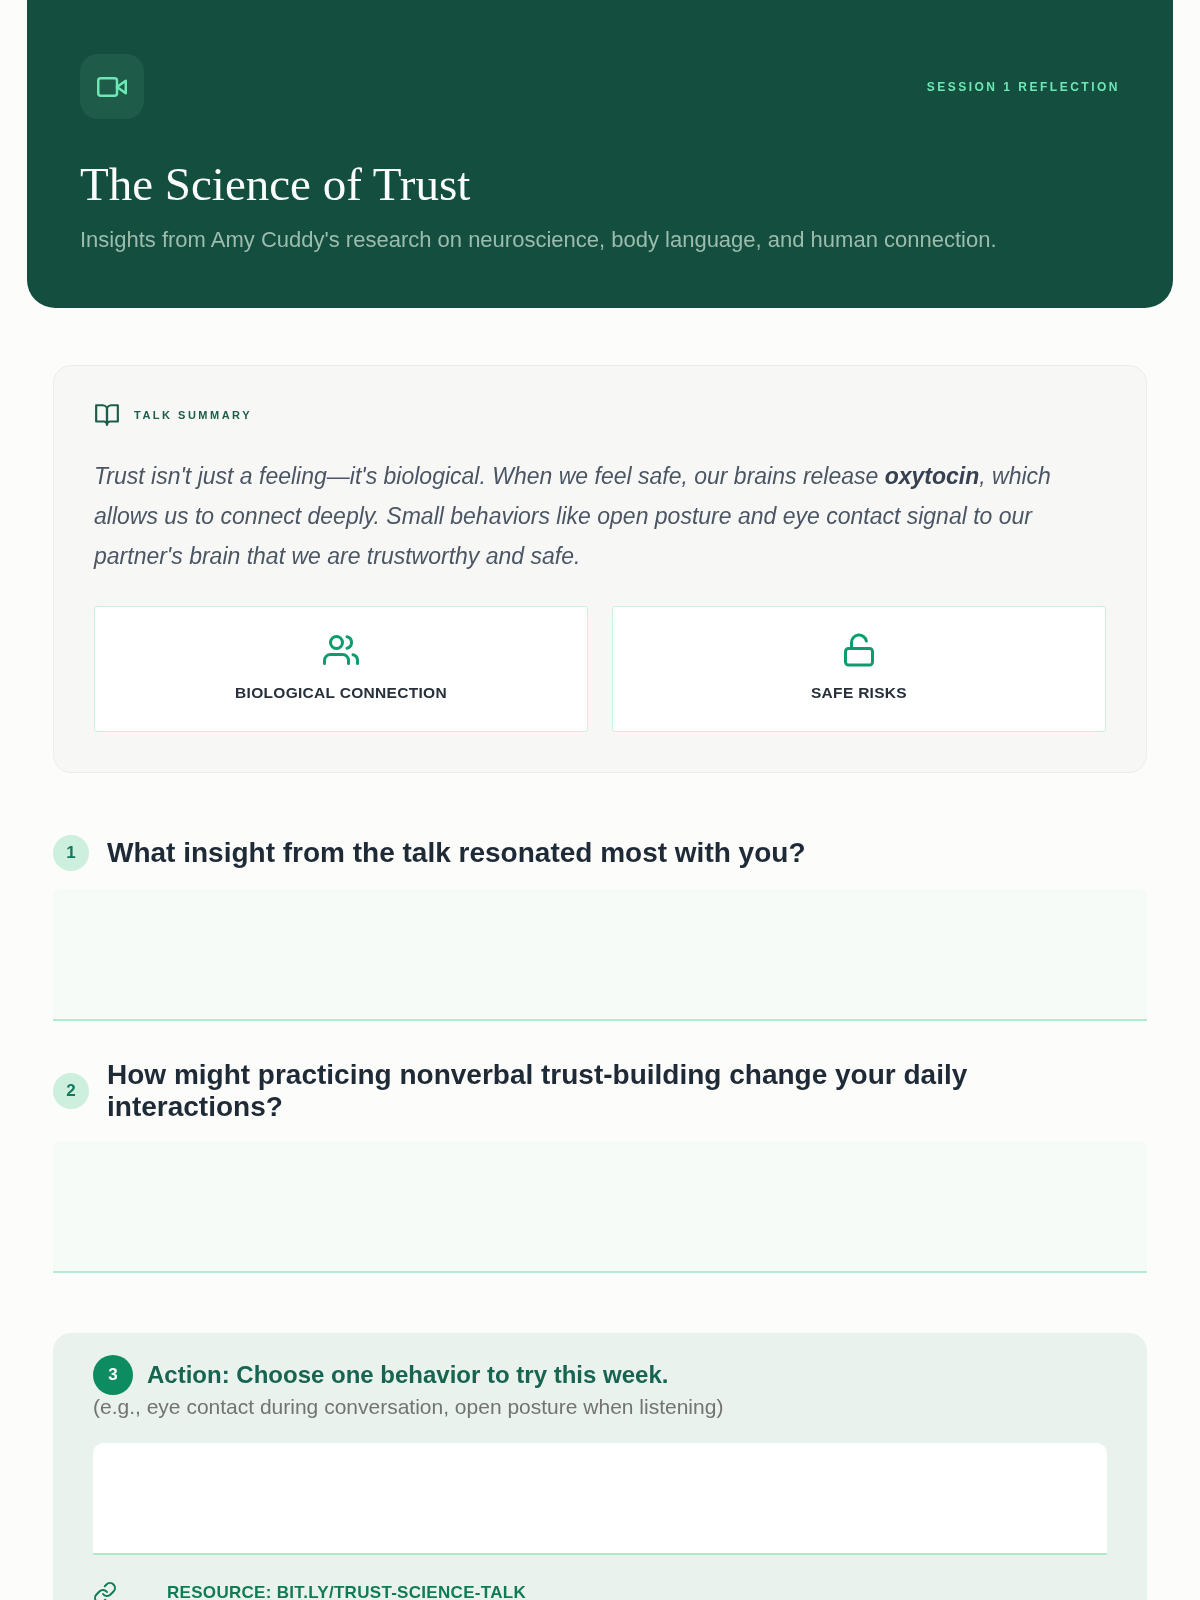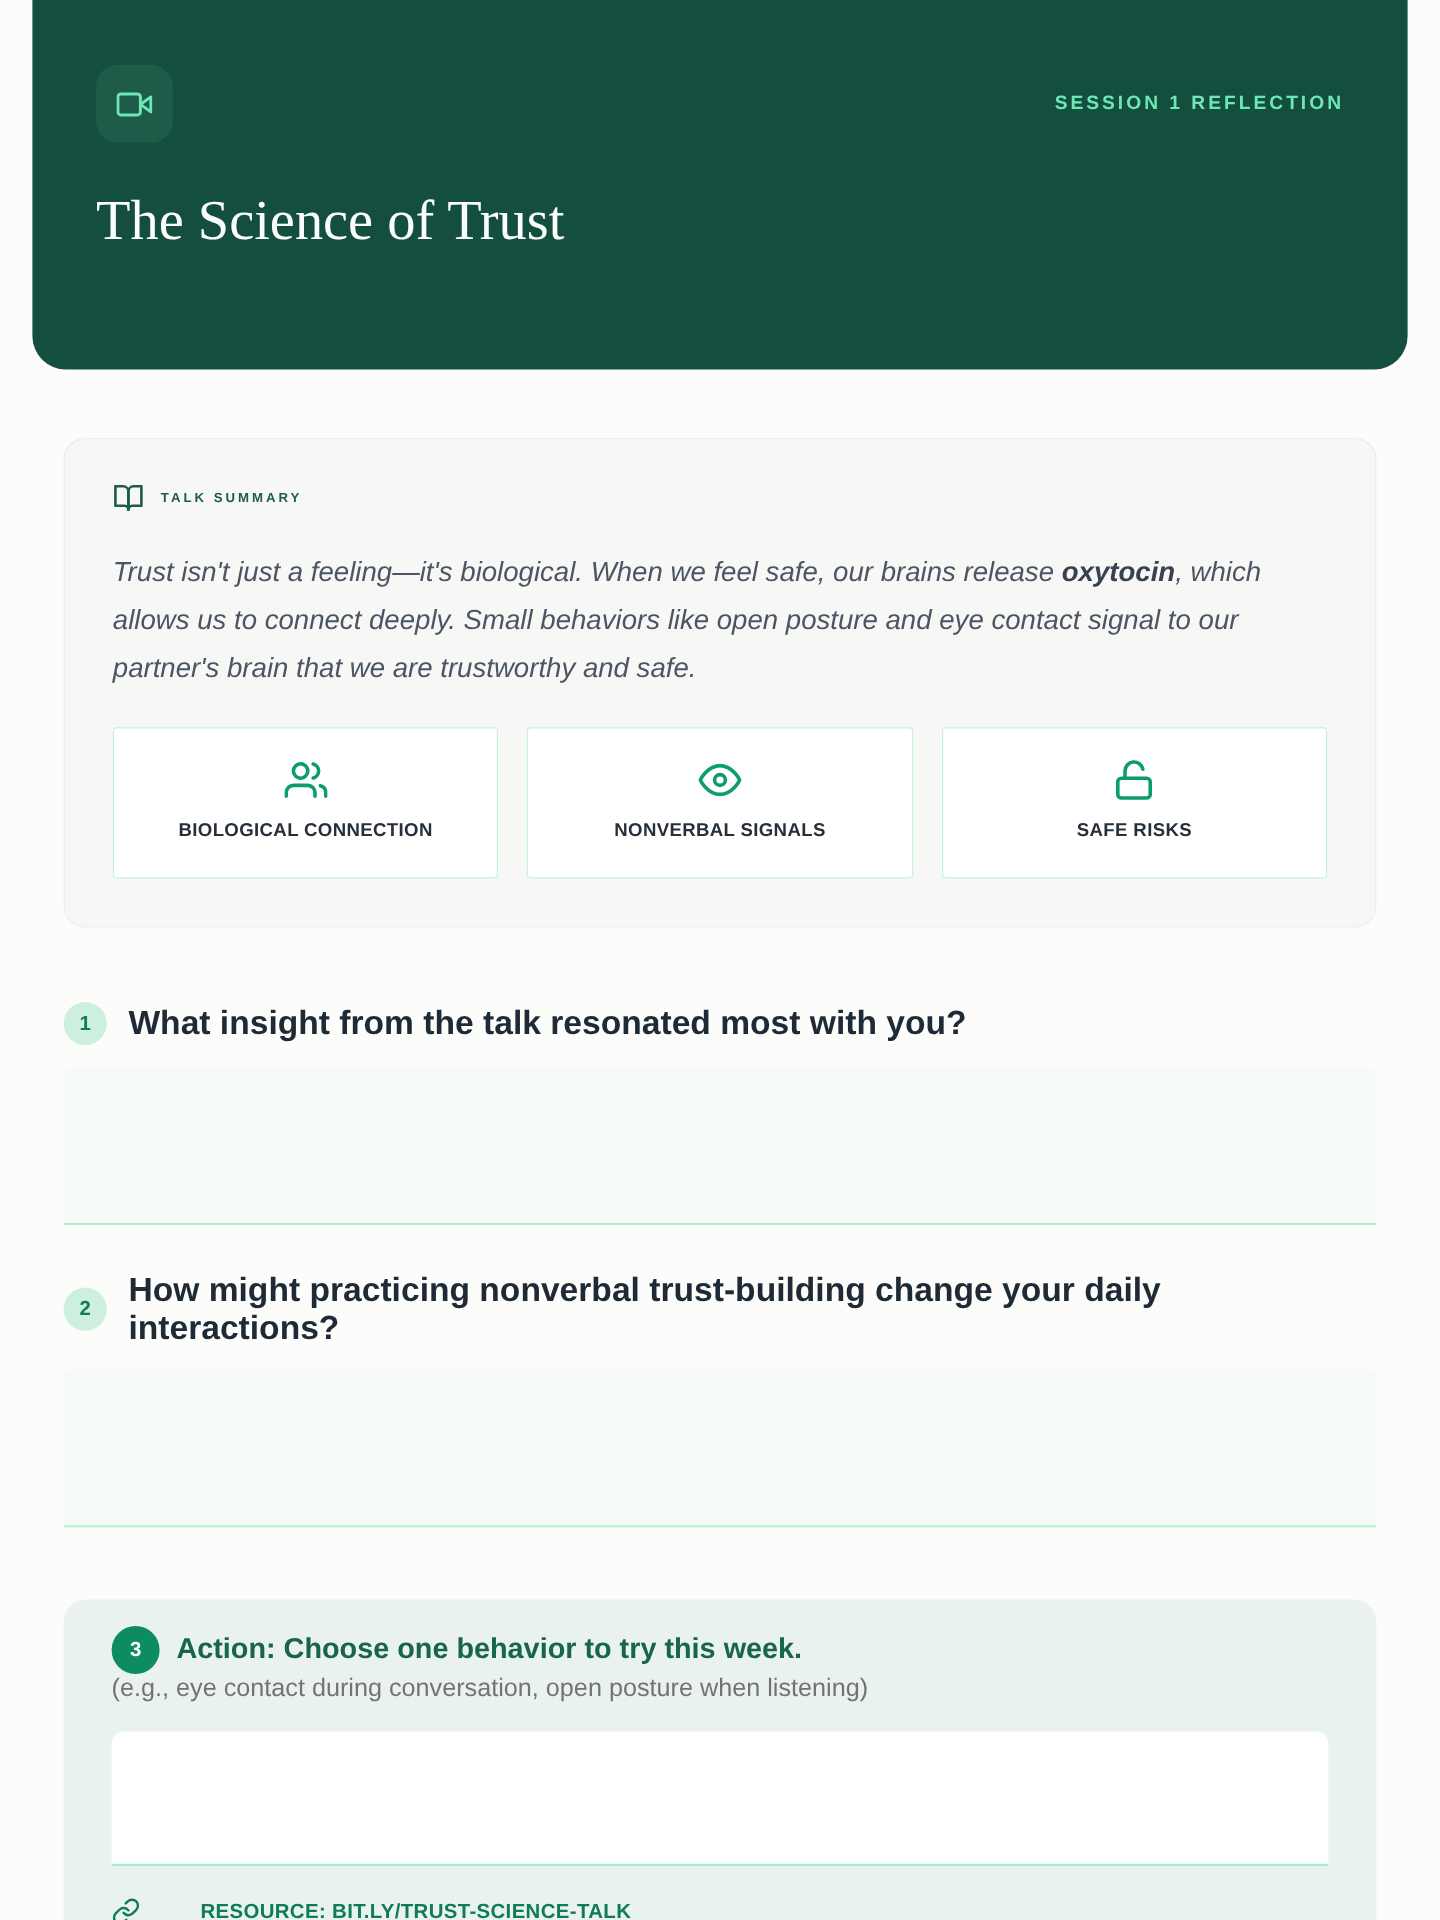--- a/index.html
+++ b/index.html
@@ -27,21 +27,21 @@
   }
   .video-badge {
     width: 64px; height: 65px;
     background: #1f5b49;
     border-radius: 18px;
     display: flex; align-items: center; justify-content: center;
     color: #6ee7b7;
   }
   .session-label {
     color: #6ee7b7;
-    font-size: 16px;
+    font-size: 12px;
     font-weight: 700;
     letter-spacing: 2.5px;
   }
   .page-title {
     margin-top: 38px;
     font-family: "Liberation Serif", serif;
     font-weight: 400;
     font-size: 47px;
     color: #fafdfb;
   }
@@ -209,20 +209,21 @@
       <span>
         <svg width="30" height="30" viewBox="0 0 24 24" fill="none" stroke="currentColor" stroke-width="2" stroke-linecap="round" stroke-linejoin="round">
           <polygon points="23 7 16 12 23 17 23 7"></polygon>
           <rect x="1" y="5" width="15" height="14" rx="2" ry="2"></rect>
         </svg>
       </span>
     </div>
     <div class="session-label">SESSION 1 REFLECTION</div>
   </div>
   <h1 class="page-title">The Science of Trust</h1>
+  <p class="page-subtitle">Insights from Amy Cuddy's research on neuroscience, body language, and human connection.</p>
 </header>
 
 <main class="content">
 
   <section class="summary-card">
     <div class="summary-heading">
       <span>
         <svg width="26" height="26" viewBox="0 0 24 24" fill="none" stroke="currentColor" stroke-width="2" stroke-linecap="round" stroke-linejoin="round">
           <path d="M2 3h6a4 4 0 0 1 4 4v14a3 3 0 0 0-3-3H2z"></path>
           <path d="M22 3h-6a4 4 0 0 0-4 4v14a3 3 0 0 1 3-3h7z"></path>
@@ -240,29 +241,20 @@
             <circle cx="9" cy="7" r="4"></circle>
             <path d="M23 21v-2a4 4 0 0 0-3-3.87"></path>
             <path d="M16 3.13a4 4 0 0 1 0 7.75"></path>
           </svg>
         </div>
         <div class="concept-label">BIOLOGICAL CONNECTION</div>
       </div>
       <div class="concept-card">
         <div class="cicon" style="display:flex;justify-content:center;">
           <svg width="36" height="36" viewBox="0 0 24 24" fill="none" stroke="currentColor" stroke-width="2" stroke-linecap="round" stroke-linejoin="round">
-            <path d="M1 12s4-8 11-8 11 8 11 8-4 8-11 8-11-8-11-8z"></path>
-            <circle cx="12" cy="12" r="3"></circle>
-          </svg>
-        </div>
-        <div class="concept-label">NONVERBAL SIGNALS</div>
-      </div>
-      <div class="concept-card">
-        <div class="cicon" style="display:flex;justify-content:center;">
-          <svg width="36" height="36" viewBox="0 0 24 24" fill="none" stroke="currentColor" stroke-width="2" stroke-linecap="round" stroke-linejoin="round">
             <rect x="3" y="11" width="18" height="11" rx="2" ry="2"></rect>
             <path d="M7 11V7a5 5 0 0 1 9.9-1"></path>
           </svg>
         </div>
         <div class="concept-label">SAFE RISKS</div>
       </div>
     </div>
   </section>
 
   <section class="question-block">

